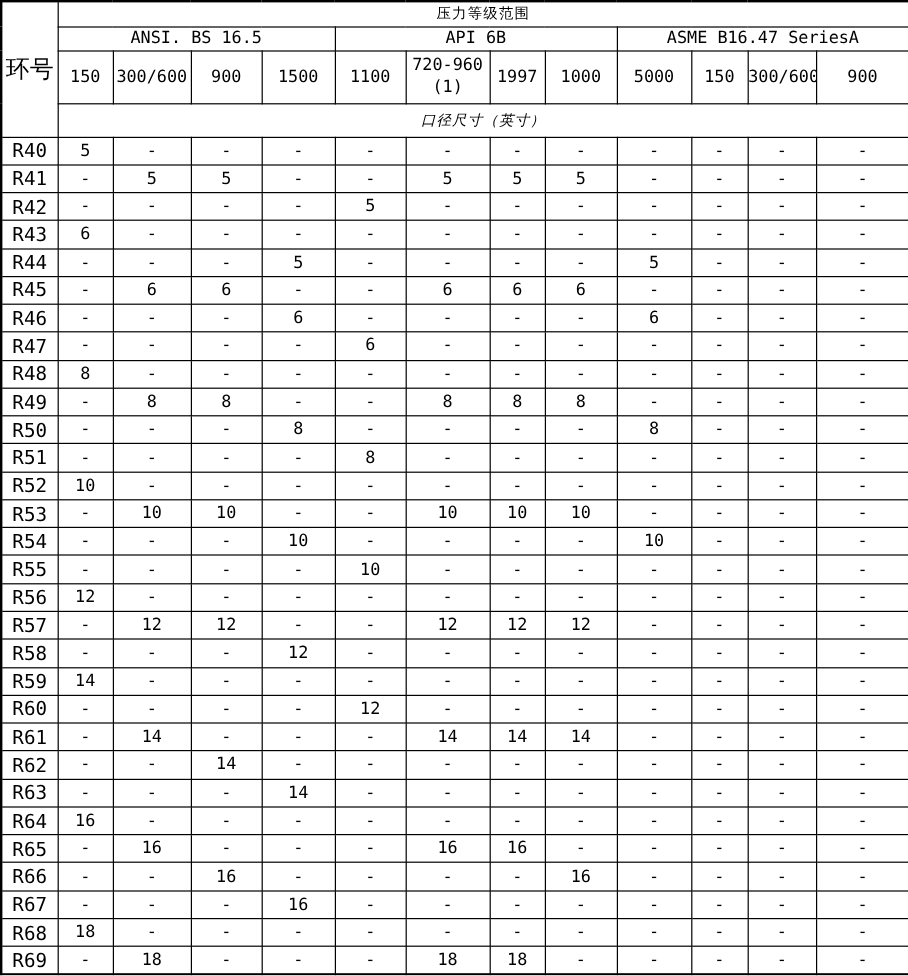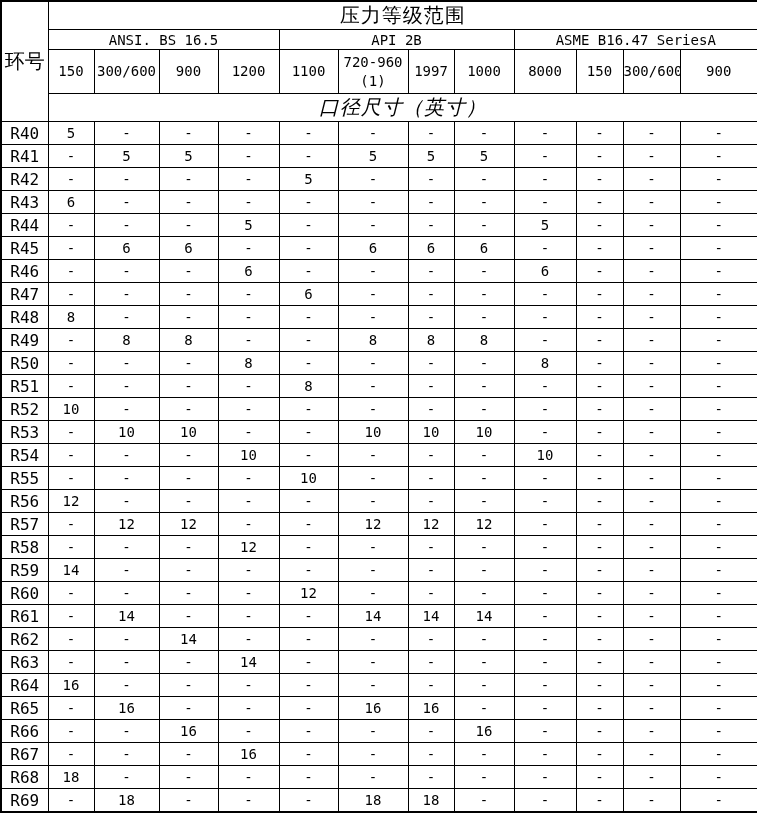--- a/index.html
+++ b/index.html
@@ -38,21 +38,21 @@
   tr.pressure-row{ height: 44px; }
   tr.subtitle-row{ height: 28px; font-style: italic; }
   tbody tr       { height: 23px; }
 
   th.corner {
     font-weight: bold;
     font-size: 20px;
   }
   th.title, th.subtitle {
     font-weight: bold;
-    font-size: 20px;
+    font-size: 12px;
     letter-spacing: 1px;
   }
   th.group {
     font-weight: normal;
     font-size: 14px;
   }
   th.pressure {
     white-space: pre-line;
     line-height: 1.35;
     font-size: 14px;
@@ -84,34 +84,34 @@
         <col style="width:57px">
         <col style="width:78px">
     </colgroup>
     <thead>
       <tr class="title-row">
         <th class="corner" rowspan="4">环号</th>
         <th class="title" colspan="12">压力等级范围</th>
       </tr>
       <tr class="group-row">
         <th class="group" colspan="4">ANSI. BS 16.5</th>
-        <th class="group" colspan="4">API 2B</th>
+        <th class="group" colspan="4">API 6B</th>
         <th class="group" colspan="4">ASME B16.47 SeriesA</th>
       </tr>
       <tr class="pressure-row">
         <th class="pressure">150</th>
         <th class="pressure">300/600</th>
         <th class="pressure">900</th>
-        <th class="pressure">1200</th>
+        <th class="pressure">1500</th>
         <th class="pressure">1100</th>
         <th class="pressure">720-960
 (1)</th>
         <th class="pressure">1997</th>
         <th class="pressure">1000</th>
-        <th class="pressure">8000</th>
+        <th class="pressure">5000</th>
         <th class="pressure">150</th>
         <th class="pressure">300/600</th>
         <th class="pressure">900</th>
       </tr>
       <tr class="subtitle-row">
         <th class="subtitle" colspan="12">口径尺寸（英寸）</th>
       </tr>
     </thead>
     <tbody>
         <tr>

